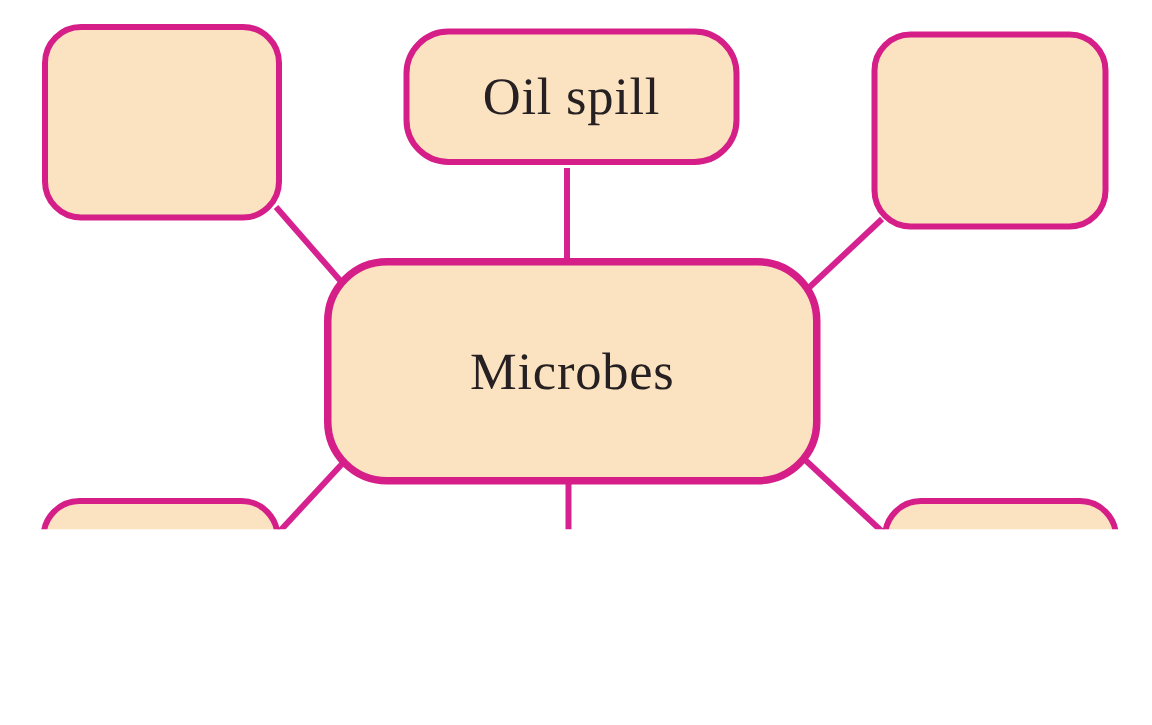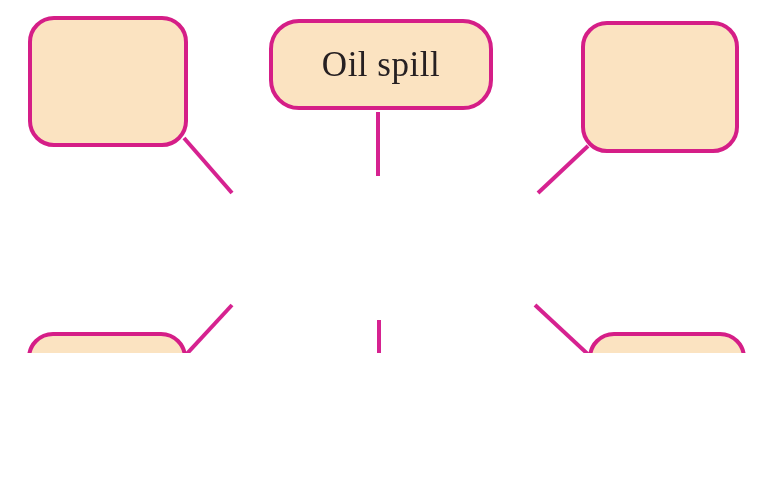--- a/index.html
+++ b/index.html
@@ -68,20 +68,23 @@
   </div>
 
   <div class="node node-top-center">
     <span class="label">Oil spill</span>
   </div>
 
   <div class="node node-top-right">
     <span class="label"></span>
   </div>
 
+  <div class="node node-center">
+    <span class="label">Microbes</span>
+  </div>
 
   <div class="node node-bottom-left">
     <span class="label"></span>
   </div>
 
   <div class="node node-bottom-center">
     <span class="label"></span>
   </div>
 
   <div class="node node-bottom-right">

